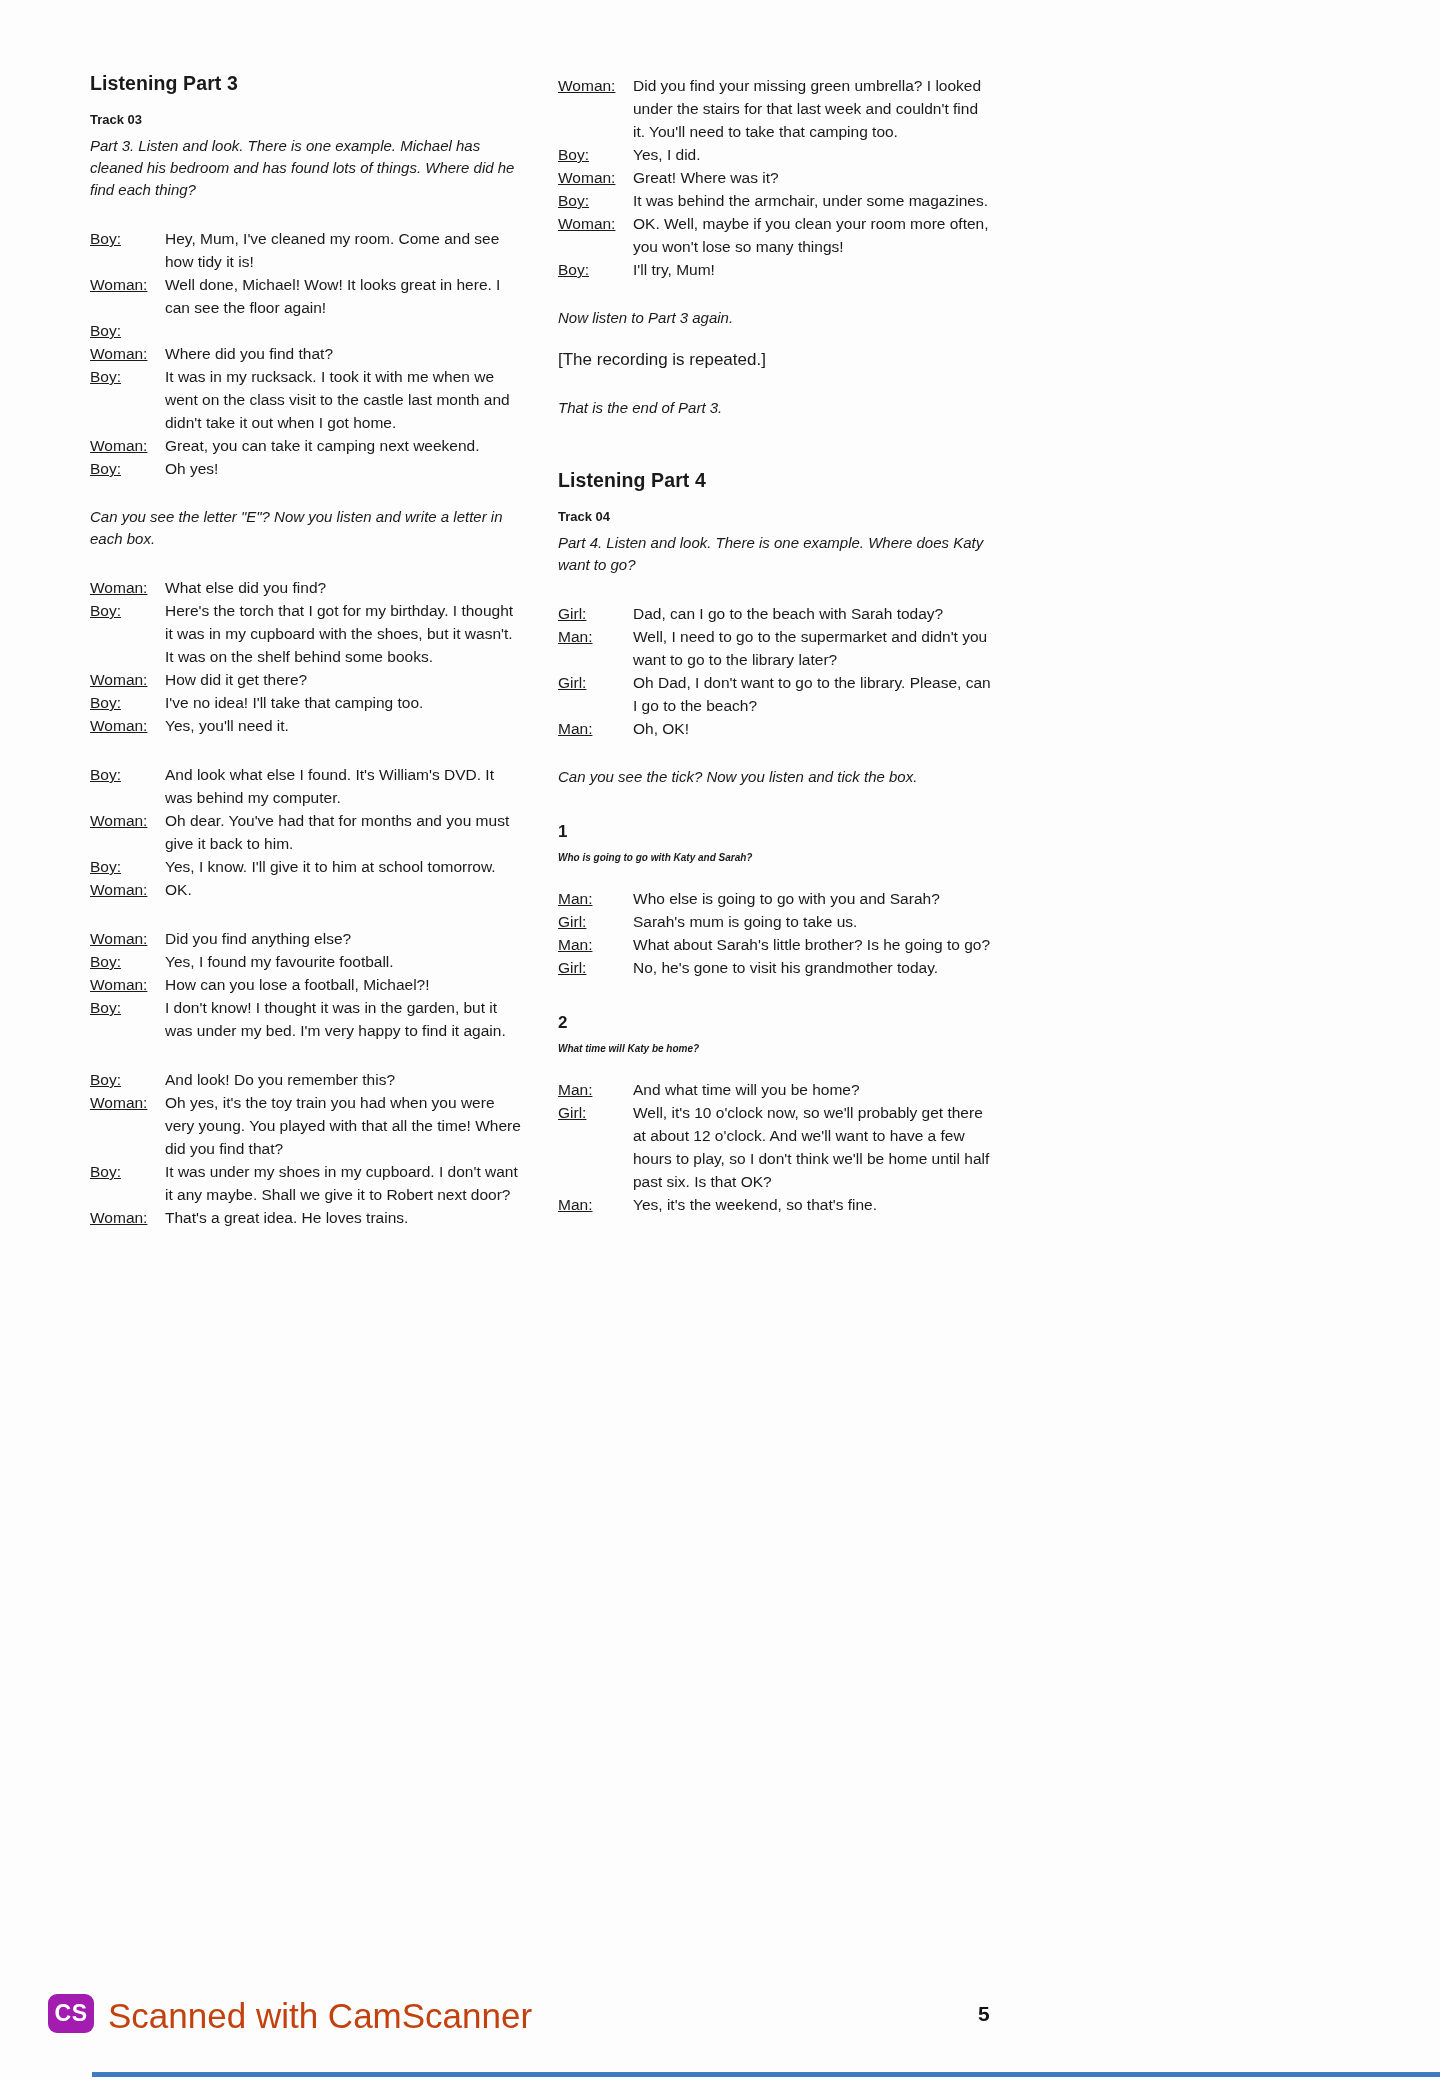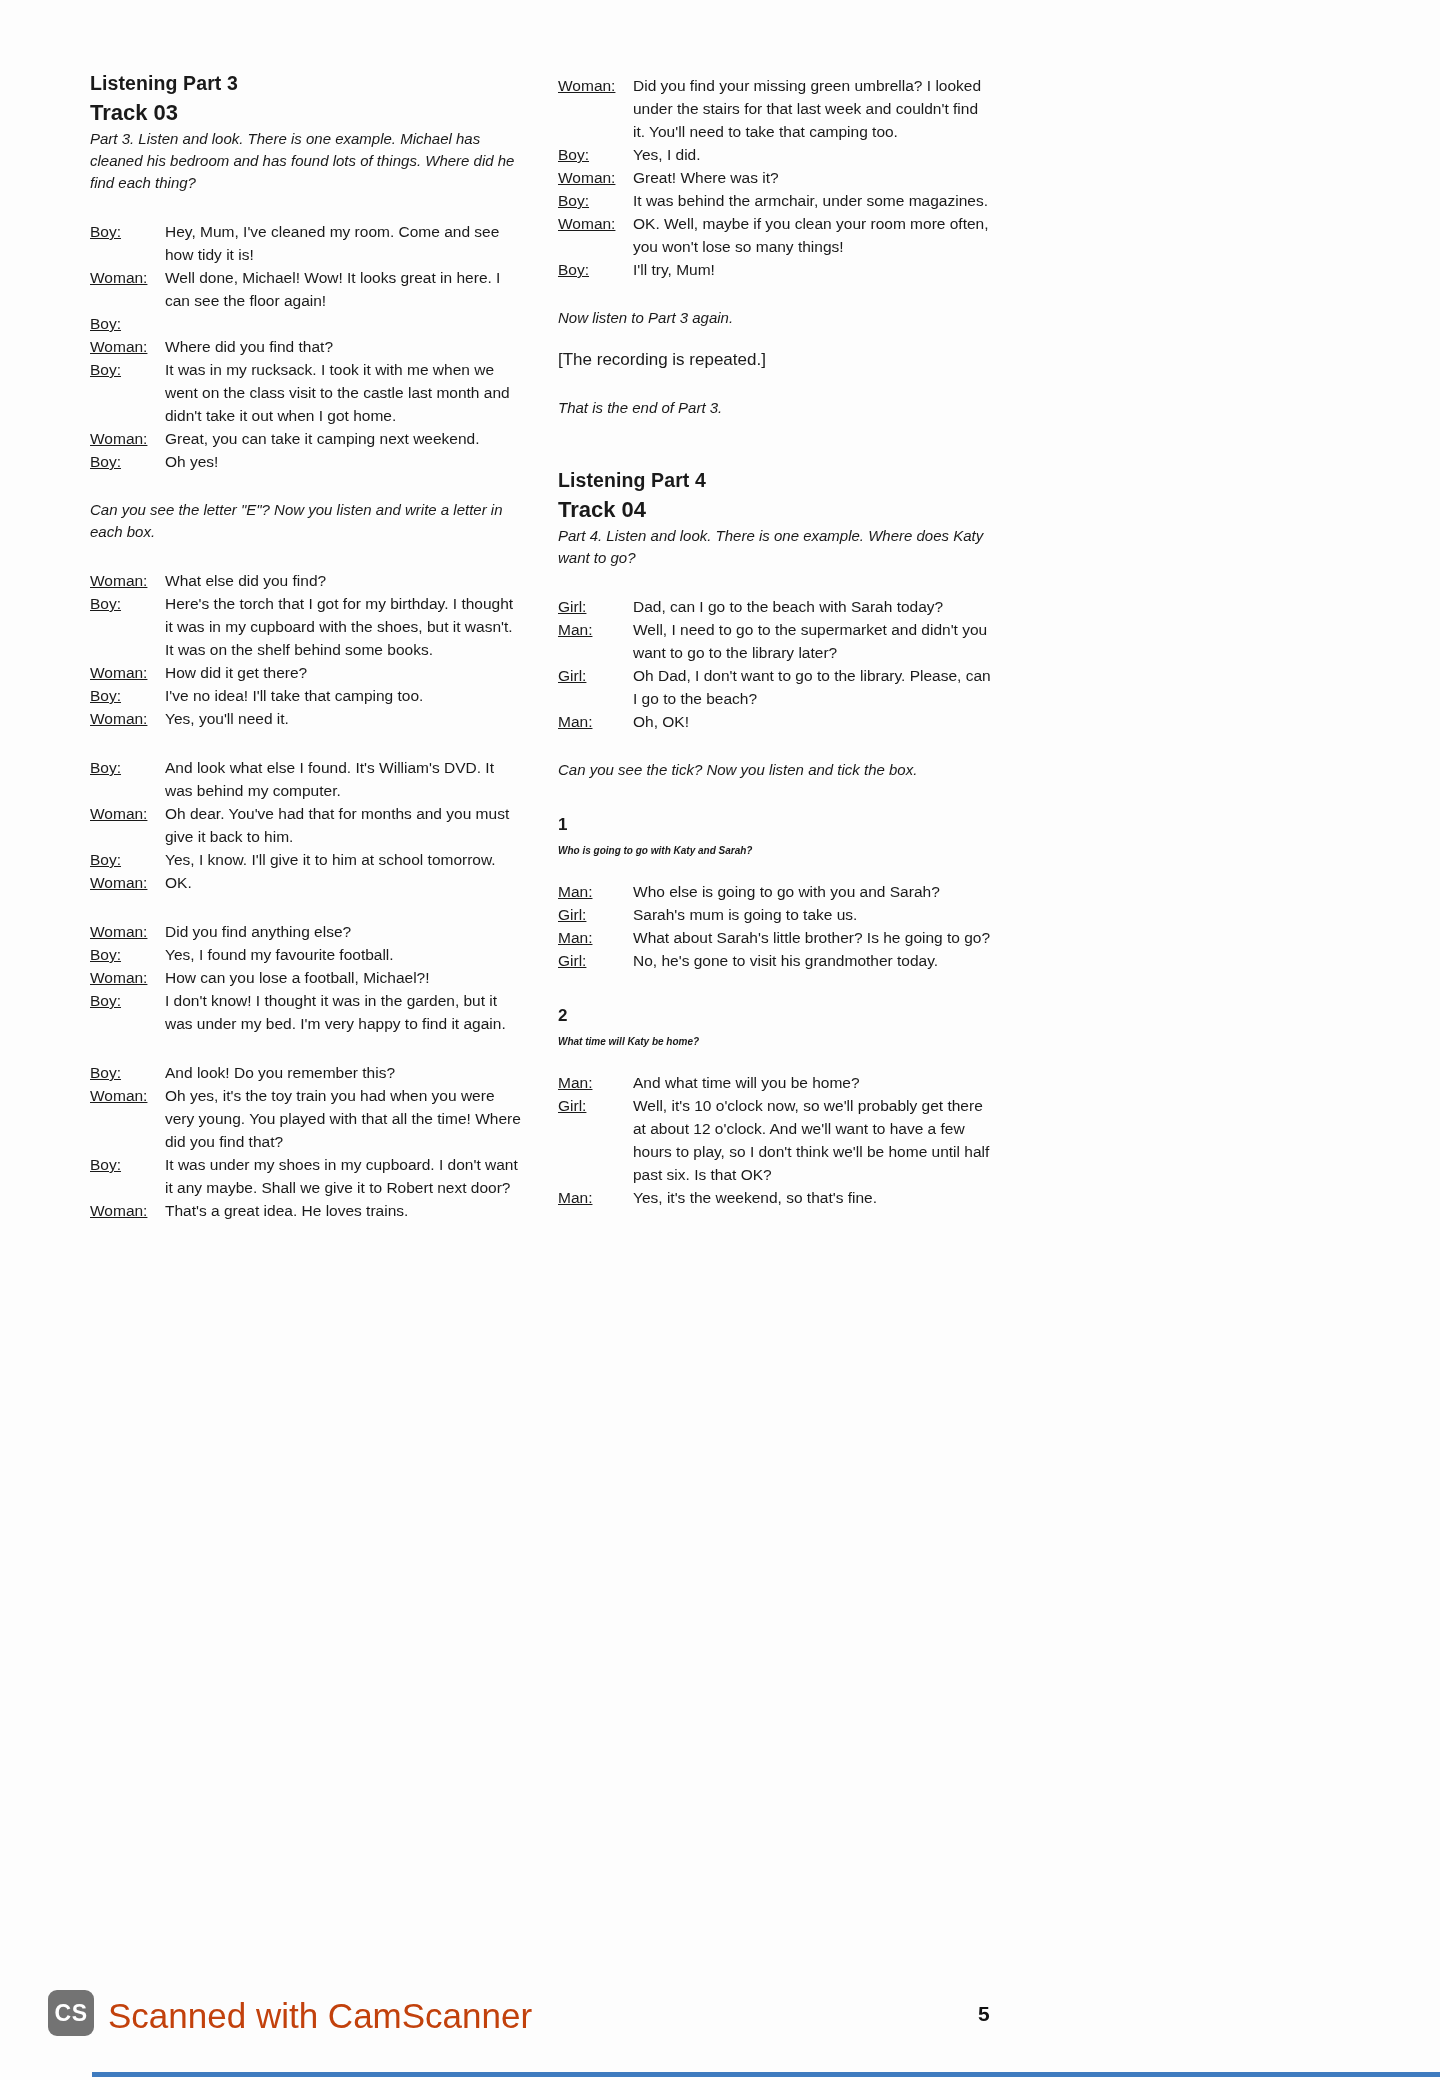--- a/index.html
+++ b/index.html
@@ -25,24 +25,24 @@
   .heading {
     font-size: 19.5px;
     font-weight: 700;
     line-height: 26px;
     margin-top: 48px;
     letter-spacing: 0.1px;
   }
   .col > .heading:first-child { margin-top: 0; }
 
   .subheading {
-    font-size: 22px;
+    font-size: 13px;
     font-weight: 700;
     line-height: 24px;
-    margin-top: 5px;
+    margin-top: 12px;
   }
 
   .instruction {
     font-size: 15px;
     font-weight: 400;
     font-style: italic;
     line-height: 22px;
     margin-top: 26px;
   }
   .subheading + .instruction { margin-top: 3px; }
@@ -82,22 +82,22 @@
   .footer {
     position: absolute;
     left: 48px;
     top: 1990px;
     display: flex;
     align-items: center;
     gap: 14px;
   }
   .cs-logo {
     width: 46px;
-    height: 46px;
-    background: #737373;
+    height: 39px;
+    background: #a21caf;
     border-radius: 9px;
     color: #ffffff;
     font-weight: 700;
     font-size: 23px;
     display: flex;
     align-items: center;
     justify-content: center;
     letter-spacing: 0.5px;
   }
   .cs-text {

